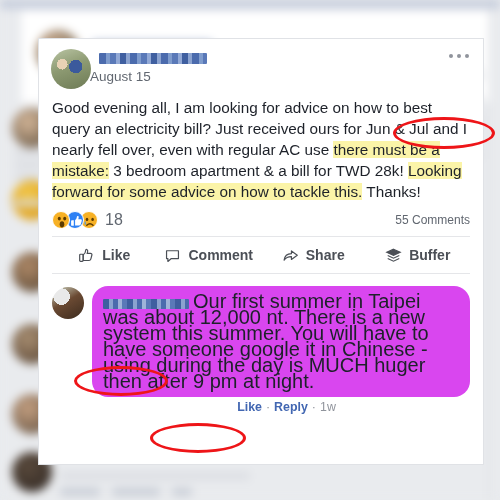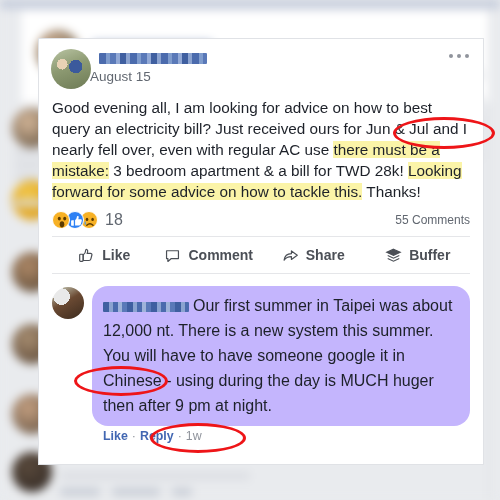--- a/index.html
+++ b/index.html
@@ -175,25 +175,25 @@
     margin-right: 8px; margin-top: 1px; filter: blur(0.5px);
   }
   #c-avatar-0 { background:
       radial-gradient(circle at 30% 30%, #e9e9e9 0 26%, transparent 26%),
       linear-gradient(150deg, #cfd8c5 0%, #6b4a33 45%, #3c2b1e 100%); }
   #c-avatar-1 { background:
       radial-gradient(circle at 50% 32%, #c2705a 0 22%, transparent 22%),
       linear-gradient(150deg, #6e7b4e 0%, #4a4a2e 50%, #2e2f22 100%); }
   .c-body { flex: 1; min-width: 0; }
   .c-bubble {
-    background: #c4b5fd;
+    background: #d946ef;
     border-radius: 16px;
     padding: 7px 11px 8px 11px;
-    font-size: 16px;
-    line-height: 25px;
+    font-size: 20px;
+    line-height: 16px;
     color: #1d2129;
     display: inline-block;
     max-width: 100%;
   }
   .c-name {
     display: inline-block;
     height: 10px; width: 86px;
     vertical-align: -1px;
     margin-right: 4px;
     background:
@@ -201,20 +201,21 @@
         #3f5fa0 0 6px, #8ba3d0 6px 10px, #4b6bad 10px 15px,
         #9fb3d9 15px 19px, #5a79b8 19px 24px);
     border-radius: 1px;
     filter: blur(0.6px);
     font-size: 0; color: transparent;
   }
   .c-name.short { width: 68px; }
   .c-actions {
     font-size: 12.4px; color: #4b4f56;
     padding: 3px 0 2px 11px;
+    text-align: center;
   }
   .c-actions .lnk { color: #4267b2; font-weight: bold; cursor: pointer; }
   .c-actions .sep { color: #90949c; margin: 0 4px; }
   .c-actions .time { color: #90949c; }
 
   
   .annot-ellipse {
     position: absolute;
     border: 3px solid #ee1518;
     border-radius: 50%;

